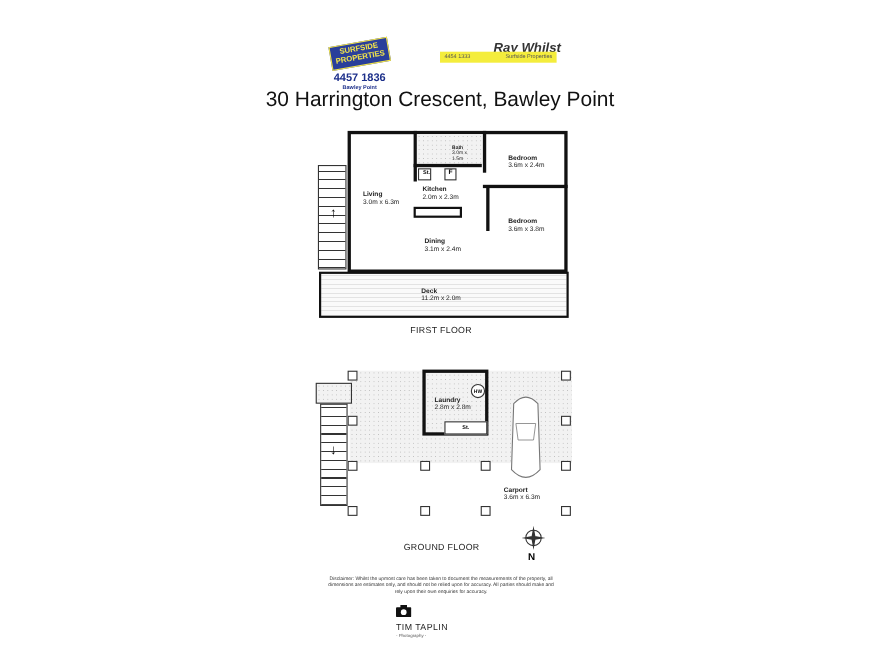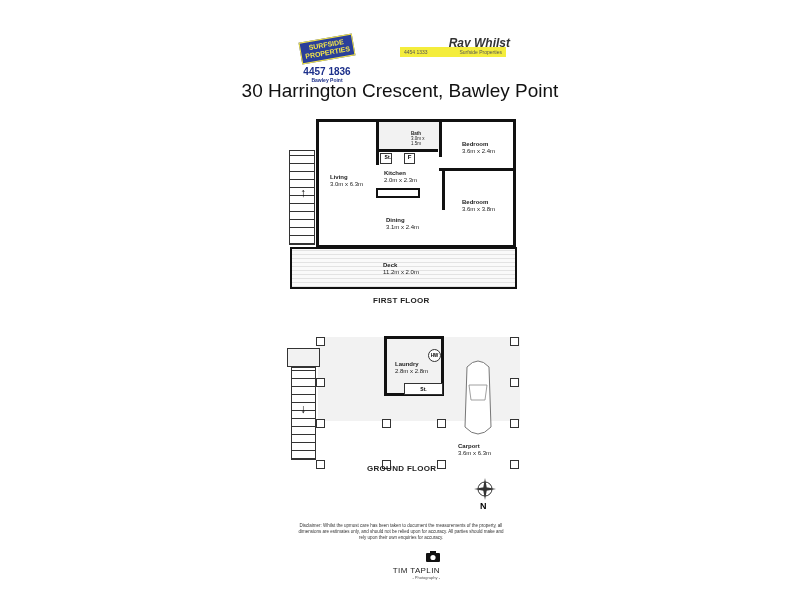--- a/index.html
+++ b/index.html
@@ -7,27 +7,27 @@
   .logo1 { left:296px; top:36px; width:62px; height:46px; text-align:center; }
   .logo1 .badge { background:#2a3f9a; color:#f3e54a; font-size:7px; font-weight:bold; transform:rotate(-10deg); padding:2px 1px; border:1px solid #f3e54a; margin:2px 4px 0 4px; line-height:8px; }
   .logo1 .phone { color:#1c2f8a; font-size:10px; font-weight:bold; margin-top:6px; }
   .logo1 .sub { color:#1c2f8a; font-size:5px; font-weight:bold; }
   .rw-title { left:430px; top:36px; width:80px; font-style:italic; font-weight:bold; font-size:12px; color:#333; text-align:right; }
   .rw-bar { left:400px; top:47px; width:106px; height:10px; background:#f4ed3c; font-size:5px; color:#555; display:flex; justify-content:space-between; align-items:center; padding:0 4px; box-sizing:border-box; }
   .title { left:0; width:800px; top:80px; text-align:center; font-size:19px; color:#111; }
   .wall { border:3px solid #111; box-sizing:border-box; }
   .lbl { font-size:6px; line-height:7px; color:#222; }
   .lbl b { font-weight:bold; }
-  .floor-label { font-size:8px; font-weight:bold; color:#222; letter-spacing:.3px; }
+  .floor-label { font-size:8px; font-weight:normal; color:#222; letter-spacing:.3px; }
   .speckle { background-color:#f2f2f2; background-image:radial-gradient(#bbb 0.6px, transparent 0.7px); background-size:4px 4px; }
   .deck { background:repeating-linear-gradient(0deg,#e3e3e3 0 1px,#fafafa 1px 4px); }
   .post { width:9px; height:9px; border:1px solid #333; background:#fff; box-sizing:border-box; }
   .stairs { background:repeating-linear-gradient(0deg,#333 0 1px,#fff 1px 8px); border:1px solid #333; box-sizing:border-box; }
   .disc { left:296px; top:523px; width:210px; text-align:center; font-size:4.5px; line-height:6px; color:#333; }
-  .tt { left:360px; top:548px; width:80px; text-align:right; }
+  .tt { left:360px; top:548px; width:80px; text-align:left; }
 </style>
 </head>
 <body>
 
 <div class="abs logo1">
   <div class="badge">
       <div>SURFSIDE</div>
       <div>PROPERTIES</div>
     </div>
   <div class="phone">4457 1836</div>
@@ -86,21 +86,21 @@
   <div class="abs post" style="left:510px;top:378px;"></div>
   <div class="abs post" style="left:316px;top:419px;"></div>
   <div class="abs post" style="left:382px;top:419px;"></div>
   <div class="abs post" style="left:437px;top:419px;"></div>
   <div class="abs post" style="left:510px;top:419px;"></div>
   <div class="abs post" style="left:316px;top:460px;"></div>
   <div class="abs post" style="left:382px;top:460px;"></div>
   <div class="abs post" style="left:437px;top:460px;"></div>
   <div class="abs post" style="left:510px;top:460px;"></div>
 
-  <div class="abs floor-label" style="left:367px;top:464px;">GROUND FLOOR</div>
+  <div class="abs floor-label" style="left:367px;top:493px;">GROUND FLOOR</div>
   <svg class="abs" style="left:474px;top:478px;" width="22" height="22">
     <circle cx="11" cy="11" r="7" fill="none" stroke="#333" stroke-width="1"></circle>
     <path d="M11 0 L13 11 L11 22 L9 11 Z M0 11 L11 9 L22 11 L11 13 Z" fill="#333"></path>
   </svg>
   <div class="abs" style="left:480px;top:501px;font-size:9px;font-weight:bold;">N</div>
 </div>
 
 <div class="abs disc">Disclaimer: Whilst the upmost care has been taken to document the measurements of the property, all dimensions are estimates only, and should not be relied upon for accuracy. All parties should make and rely upon their own enquiries for accuracy.</div>
 <div class="abs tt">
   <svg width="14" height="11">

